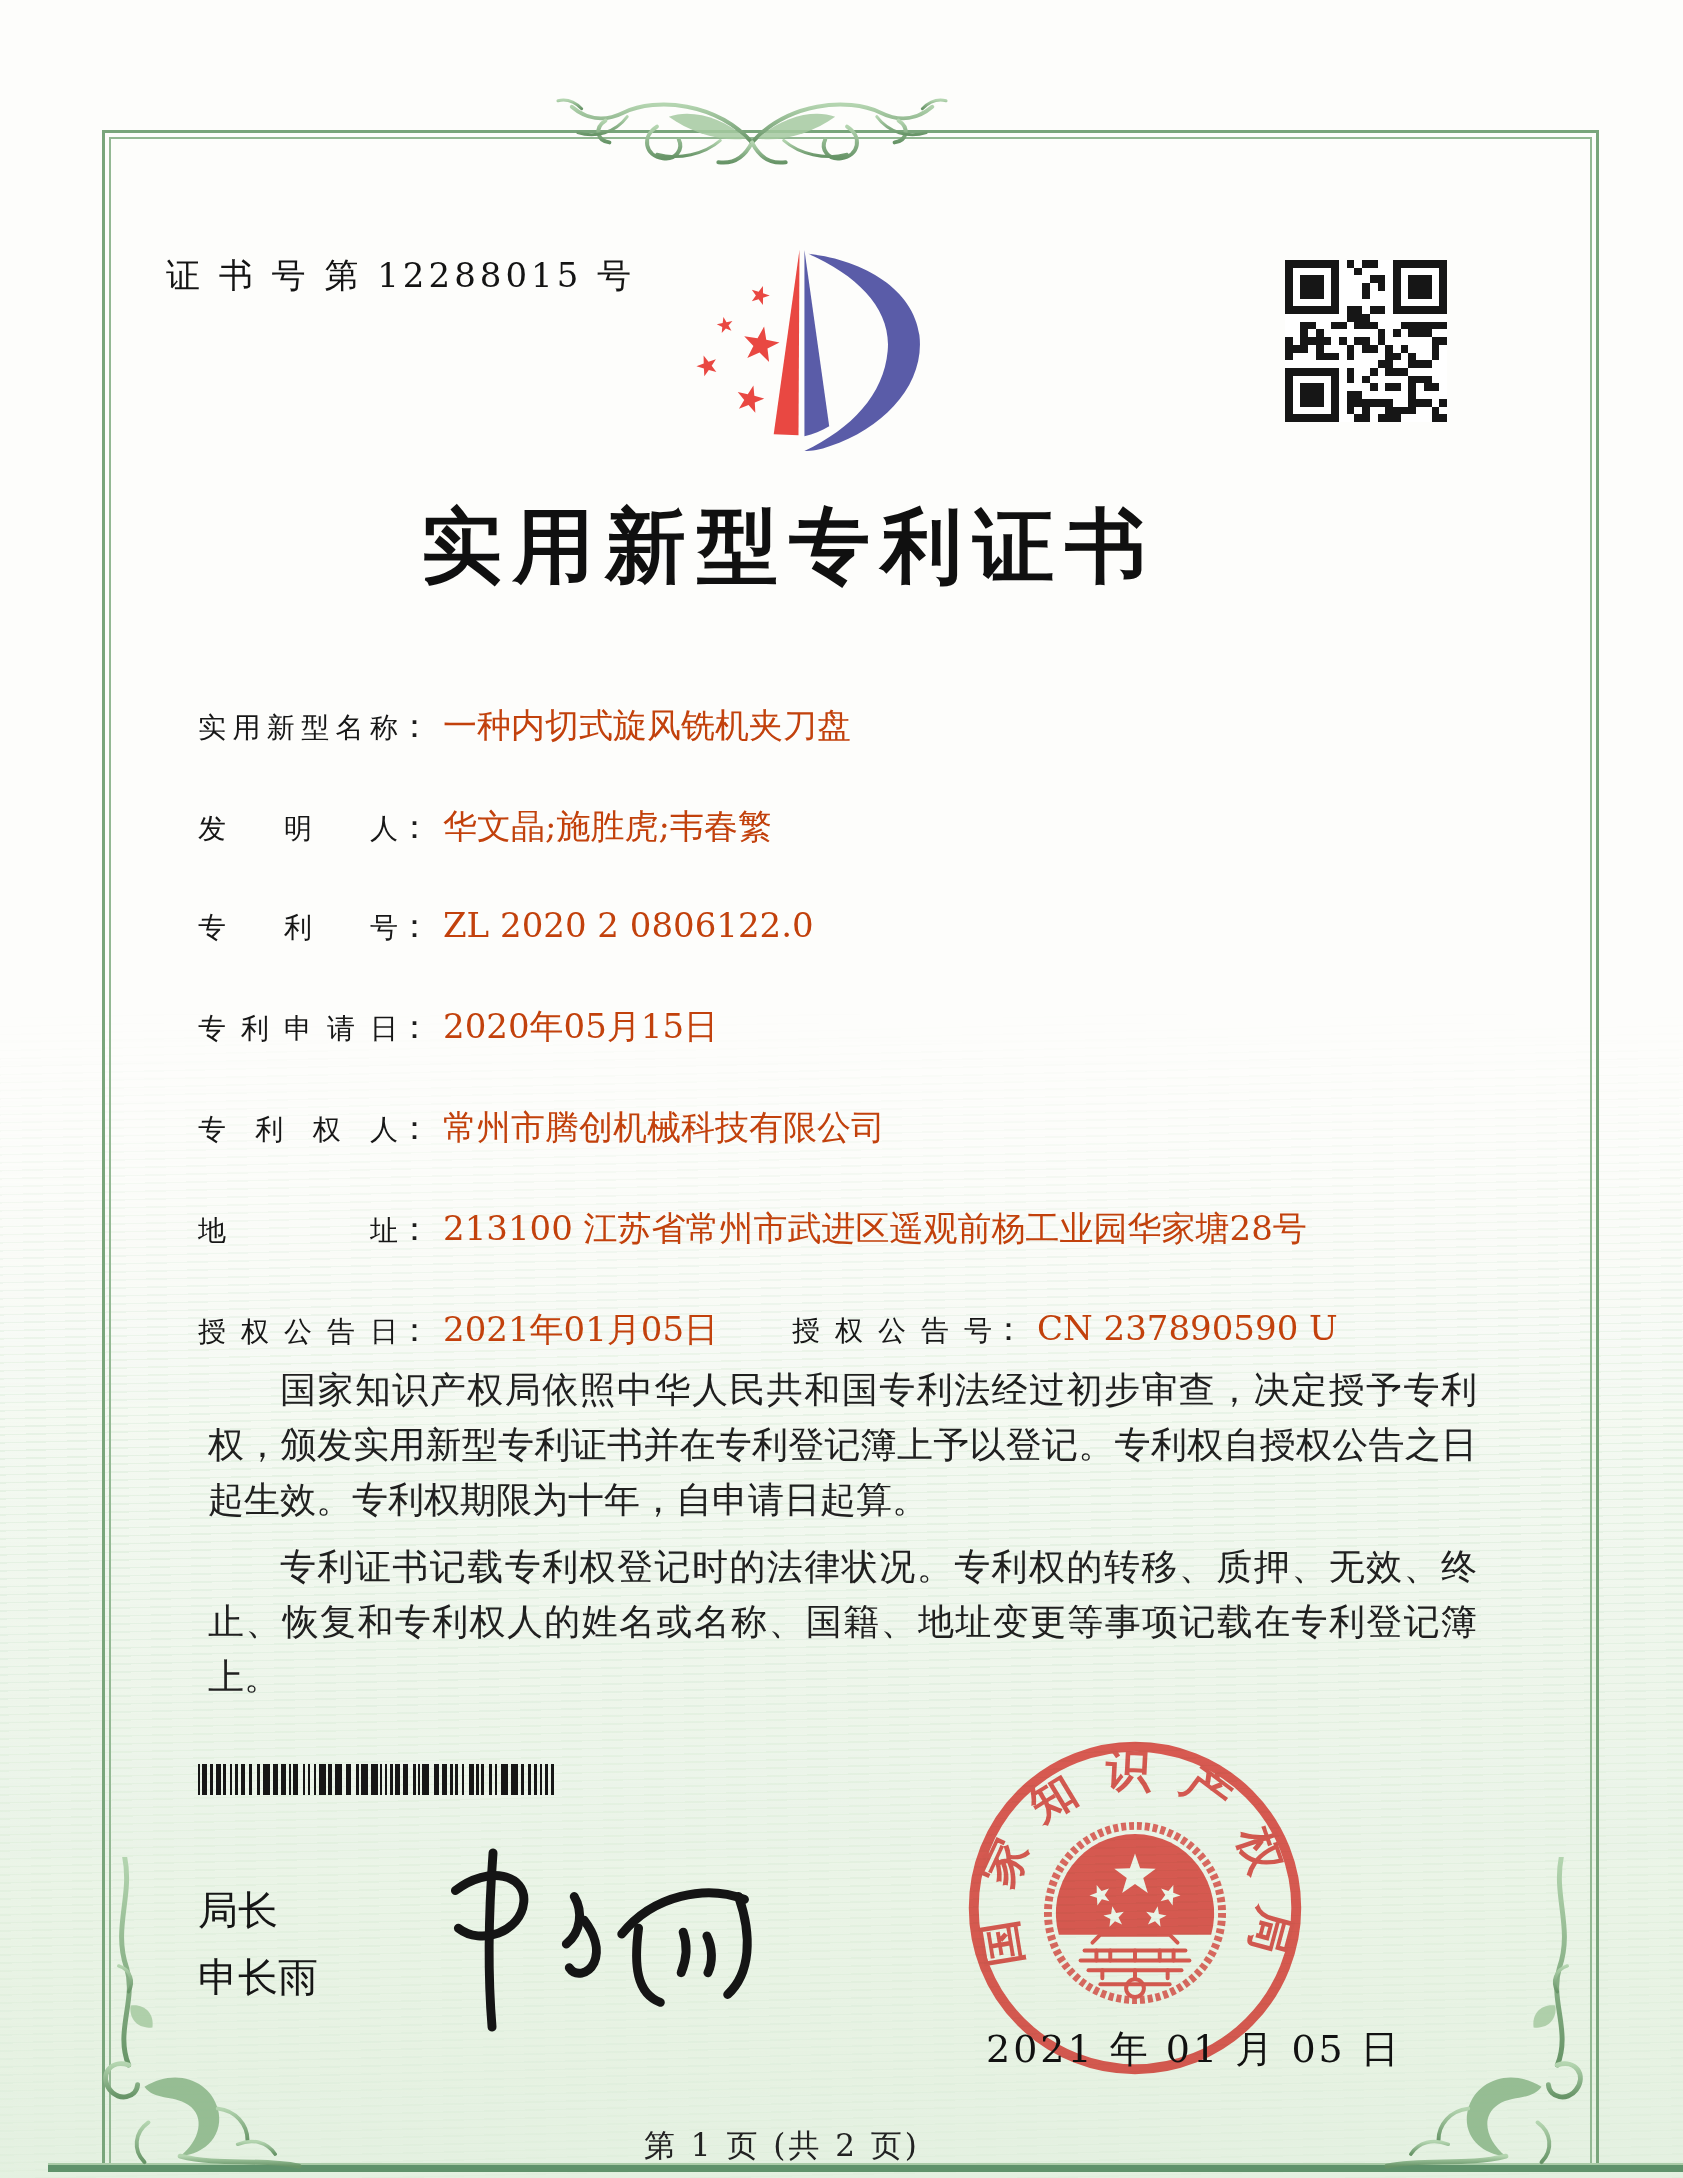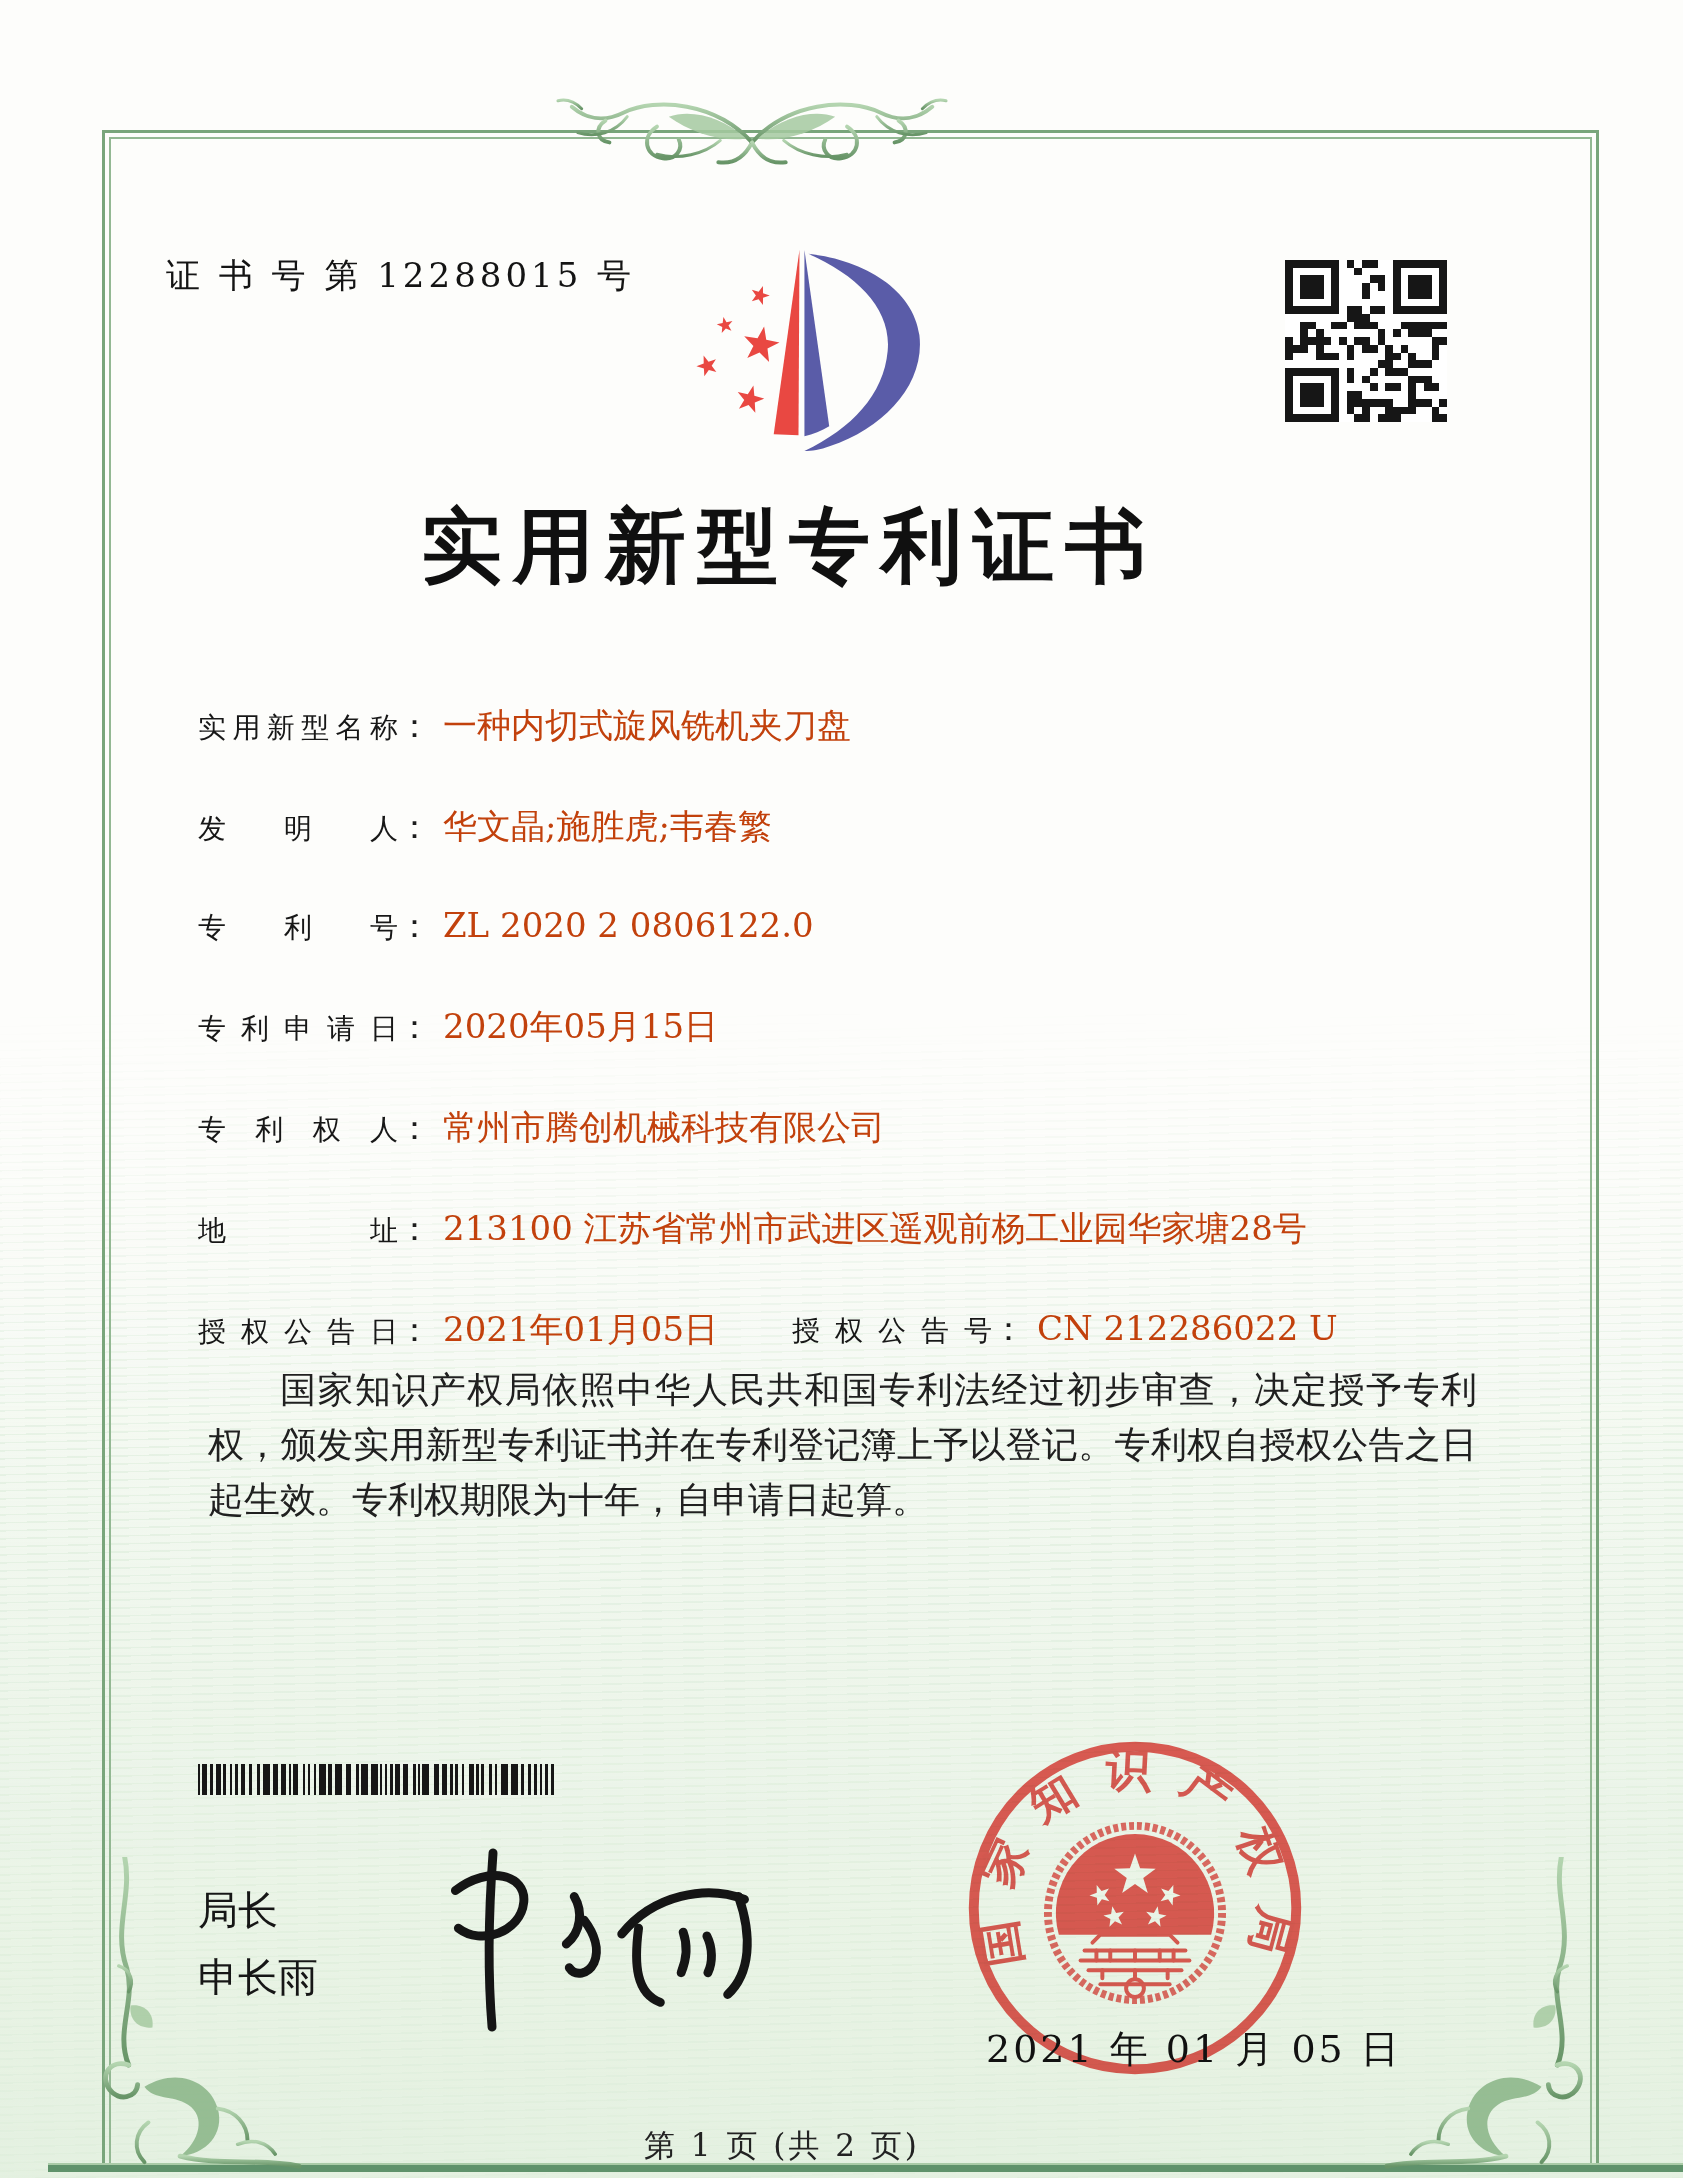--- a/index.html
+++ b/index.html
@@ -299,26 +299,27 @@
   <span class="lab">专利权人</span><span class="colon">：</span><span class="val">常州市腾创机械科技有限公司</span>
 </div>
 <div class="abs row r6">
   <span class="lab">地址</span><span class="colon">：</span><span class="val">213100 江苏省常州市武进区遥观前杨工业园华家塘28号</span>
 </div>
 <div class="abs row r7">
   <span>
     <span class="lab">授权公告日</span><span class="colon">：</span><span class="val">2021年01月05日</span>
   </span>
   <span class="g2">
-    <span class="lab">授权公告号</span><span class="colon">：</span><span class="val">CN 212286022 U</span>
+    <span class="lab">授权公告号</span><span class="colon">：</span><span class="val">CN 237890590 U</span>
   </span>
 </div>
 
 <div class="abs paras">
   <p>国家知识产权局依照中华人民共和国专利法经过初步审查，决定授予专利权，颁发实用新型专利证书并在专利登记簿上予以登记。专利权自授权公告之日起生效。专利权期限为十年，自申请日起算。</p>
+  <p>专利证书记载专利权登记时的法律状况。专利权的转移、质押、无效、终止、恢复和专利权人的姓名或名称、国籍、地址变更等事项记载在专利登记簿上。</p>
 </div>
 
 <div class="abs barcode">
   <svg viewBox="0 0 362 31" width="358" height="31" shape-rendering="crispEdges">
       <g fill="#161616">
         <rect x="0" y="0" width="2" height="31"></rect>
         <rect x="4" y="0" width="5" height="31"></rect>
         <rect x="12" y="0" width="3" height="31"></rect>
         <rect x="18" y="0" width="5" height="31"></rect>
         <rect x="25" y="0" width="3" height="31"></rect>

